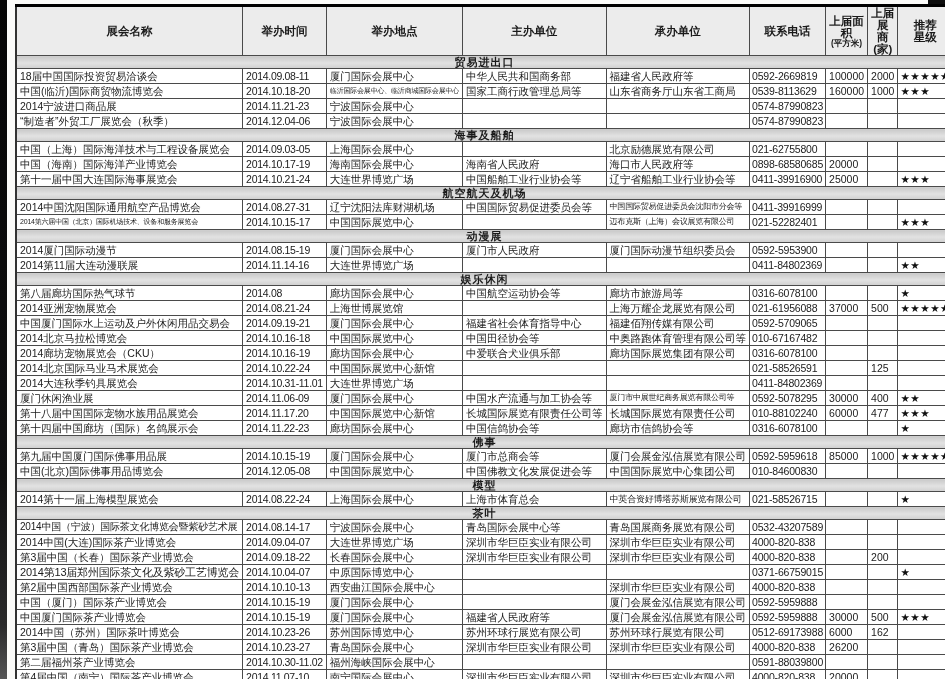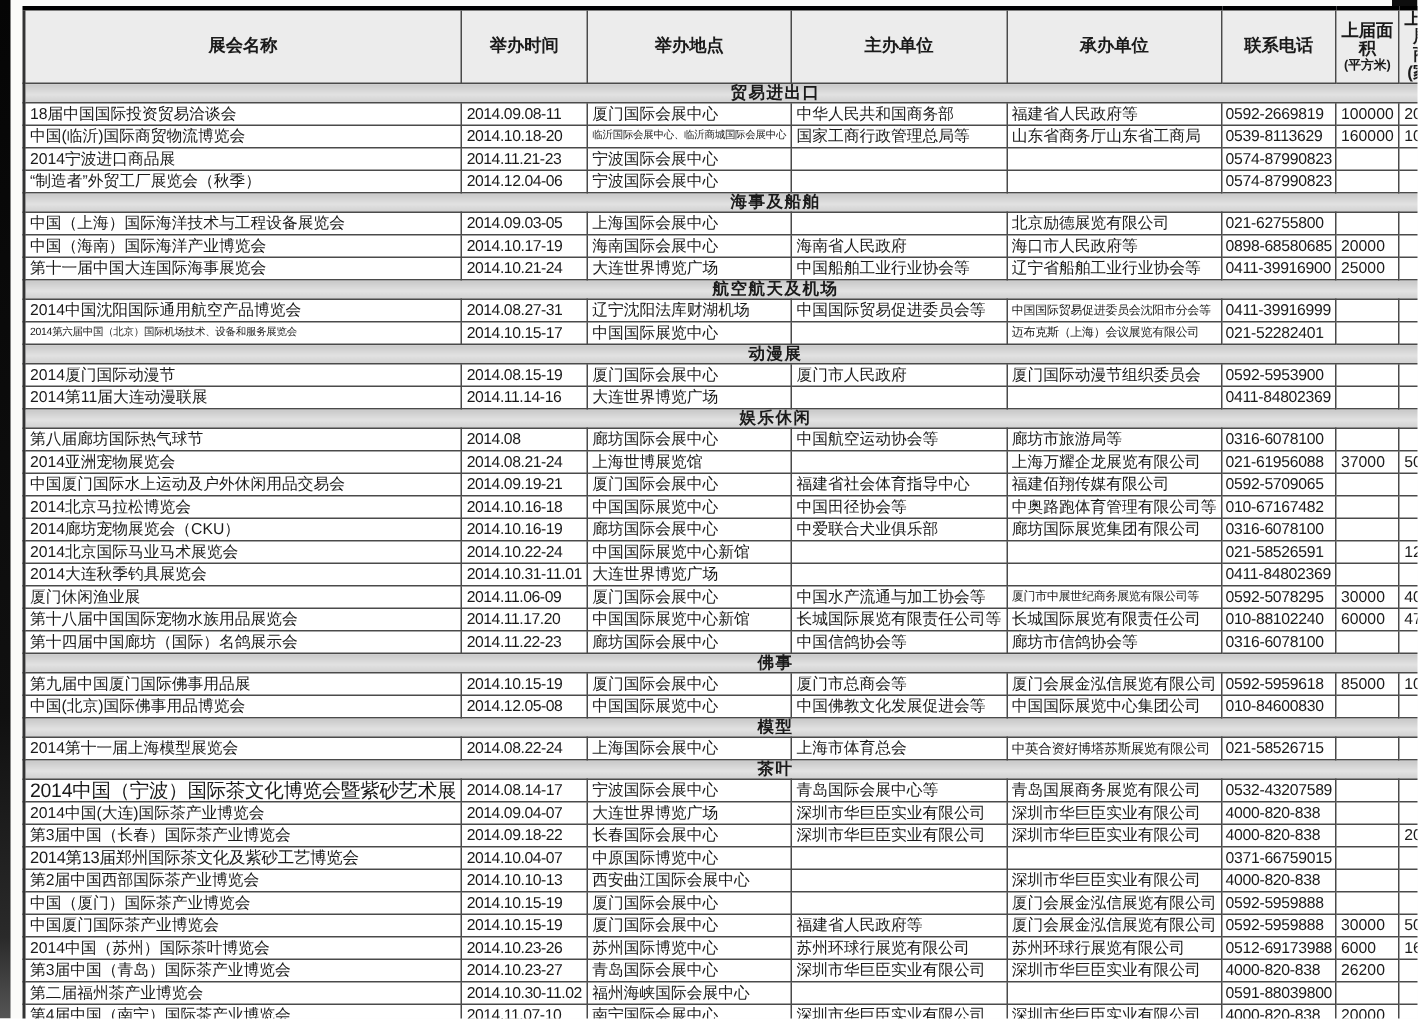--- a/index.html
+++ b/index.html
@@ -350,21 +350,21 @@
         <td class="c-under" style="font-size: 9px; letter-spacing: -0.2px;">中英合资好博塔苏斯展览有限公司</td>
         <td class="c-phone">021-58526715</td>
         <td class="c-num"></td>
         <td class="c-num"></td>
         <td class="c-stars">★</td>
       </tr>
       <tr class="section-row">
         <td colspan="9">茶叶</td>
       </tr>
       <tr class="data-row">
-        <td class="c-name" style="font-size: 13px; letter-spacing: -0.2px;">2014中国（宁波）国际茶文化博览会暨紫砂艺术展</td>
+        <td class="c-name" style="font-size: 10px; letter-spacing: -0.2px;">2014中国（宁波）国际茶文化博览会暨紫砂艺术展</td>
         <td class="c-date">2014.08.14-17</td>
         <td class="c-loc">宁波国际会展中心</td>
         <td class="c-org">青岛国际会展中心等</td>
         <td class="c-under">青岛国展商务展览有限公司</td>
         <td class="c-phone">0532-43207589</td>
         <td class="c-num"></td>
         <td class="c-num"></td>
         <td class="c-stars"></td>
       </tr>
       <tr class="data-row">

